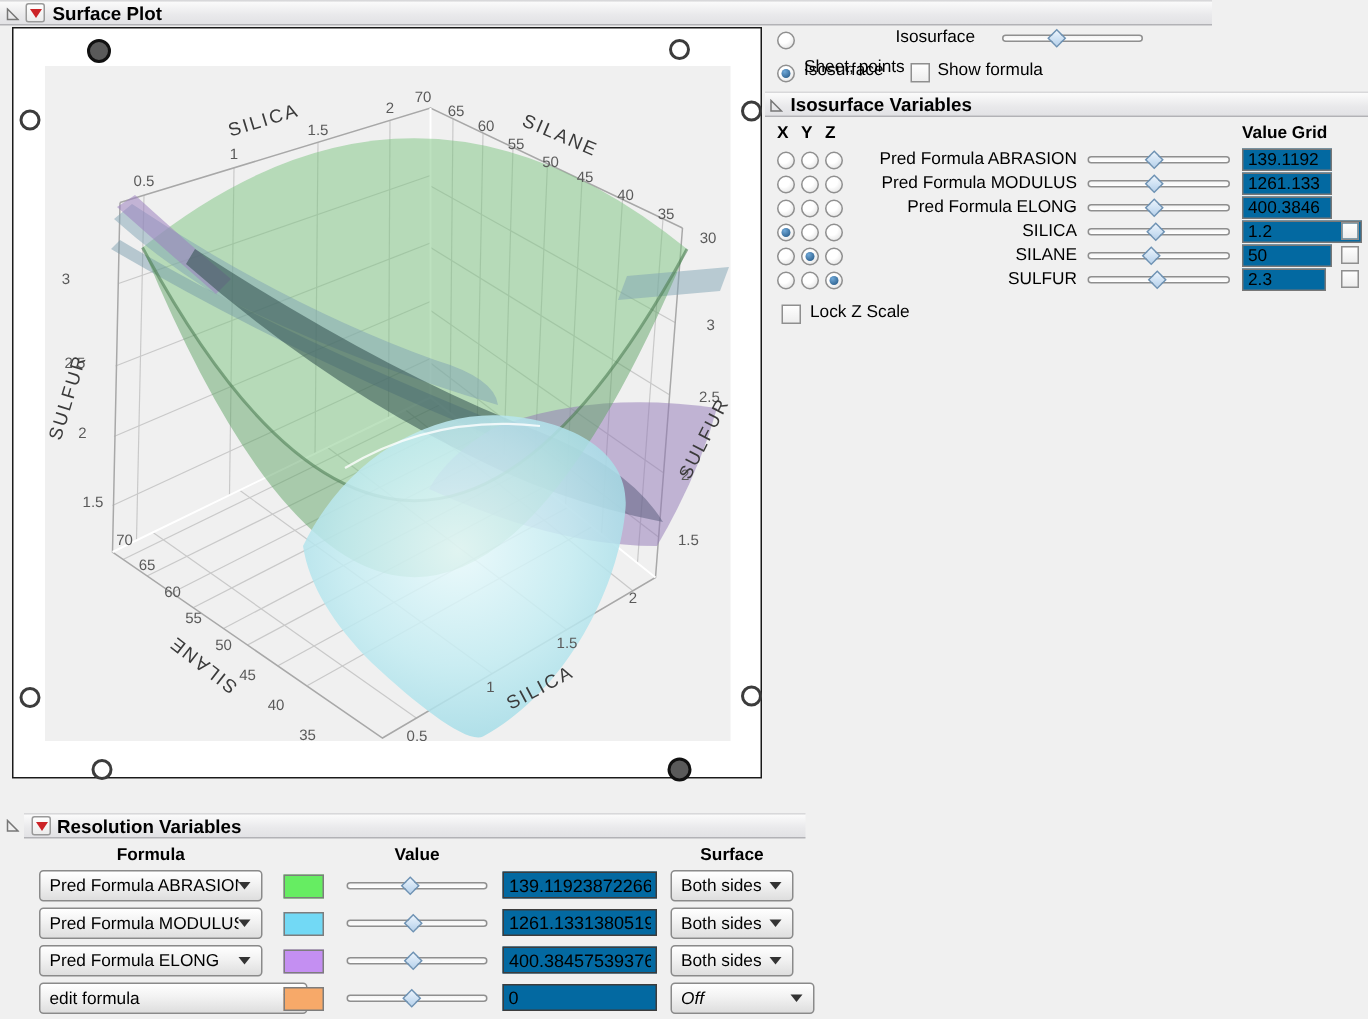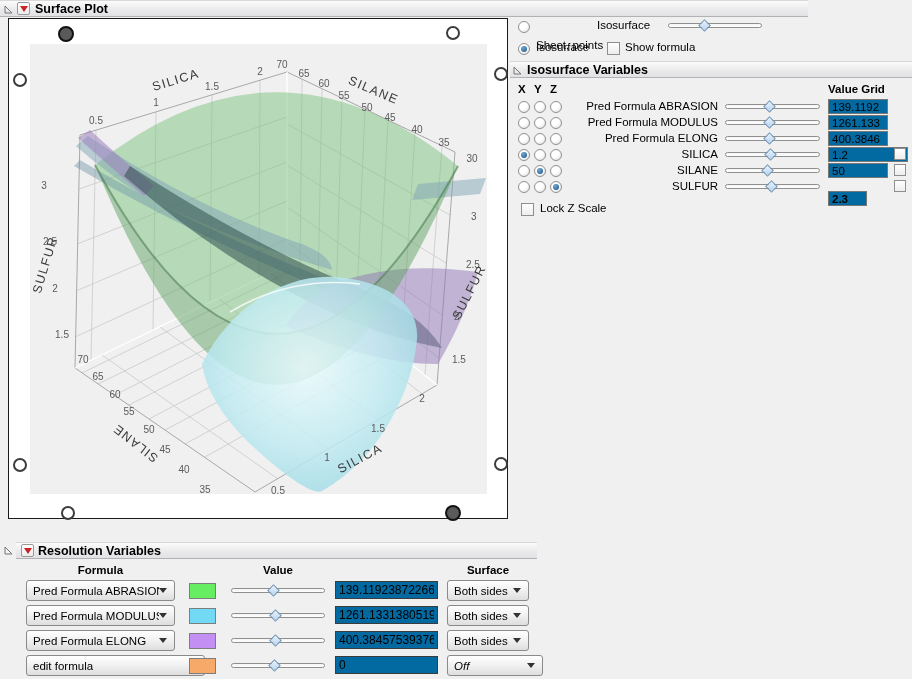--- a/index.html
+++ b/index.html
@@ -297,21 +297,21 @@
 <span class="checkbox" style="left:894px;top:164px;width:12px;height:12px;"></span>
 
 <span class="radio" style="left:518px;top:181px;"></span>
 <span class="radio" style="left:534px;top:181px;"></span>
 <span class="radio on" style="left:550px;top:181px;"></span>
 <span class="lbl r" style="left:560px;top:180px;width:158px;">SULFUR</span>
 <div class="slider" style="left:725px;top:181px;width:95px;">
     <div class="track"></div>
     <div class="thumb" style="left:49%;"></div>
   </div>
-<input class="valbox" style="left: 828px; top: 191px; width: 39px; font-weight: bold;" value="2.3">
+<input class="valbox" style="left: 828px; top: 179px; width: 56px;" value="2.3">
 <span class="checkbox" style="left:894px;top:180px;width:12px;height:12px;"></span>
 
 <span class="checkbox" style="left:521px;top:203px;"></span>
 <span class="lbl" style="left:540px;top:202px;">Lock Z Scale</span>
 
 <svg class="disc" style="position:absolute;left:4px;top:546px;" width="9" height="9" viewBox="0 0 9 9">
     <path d="M1,1 L1,8 L8,8 Z" fill="none" stroke="#777"></path>
   </svg>
 <div class="obar" style="left:16px;top:542px;width:521px;">
   <span class="redbtn" style="left:5px;top:1px;">

